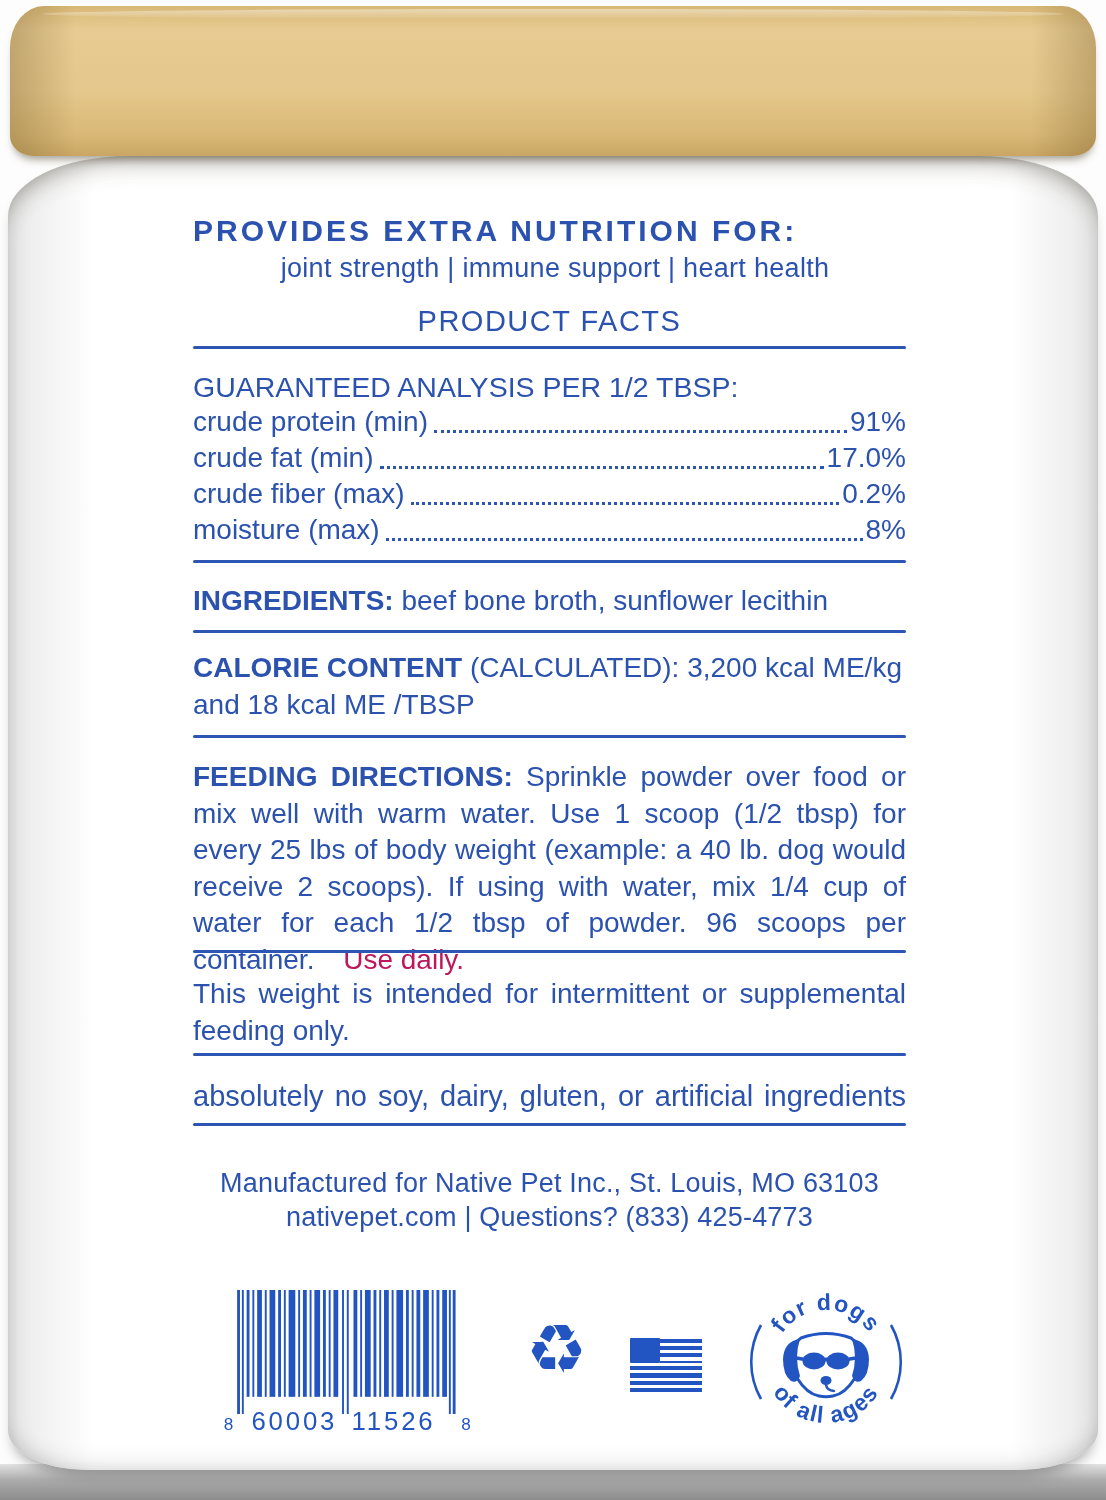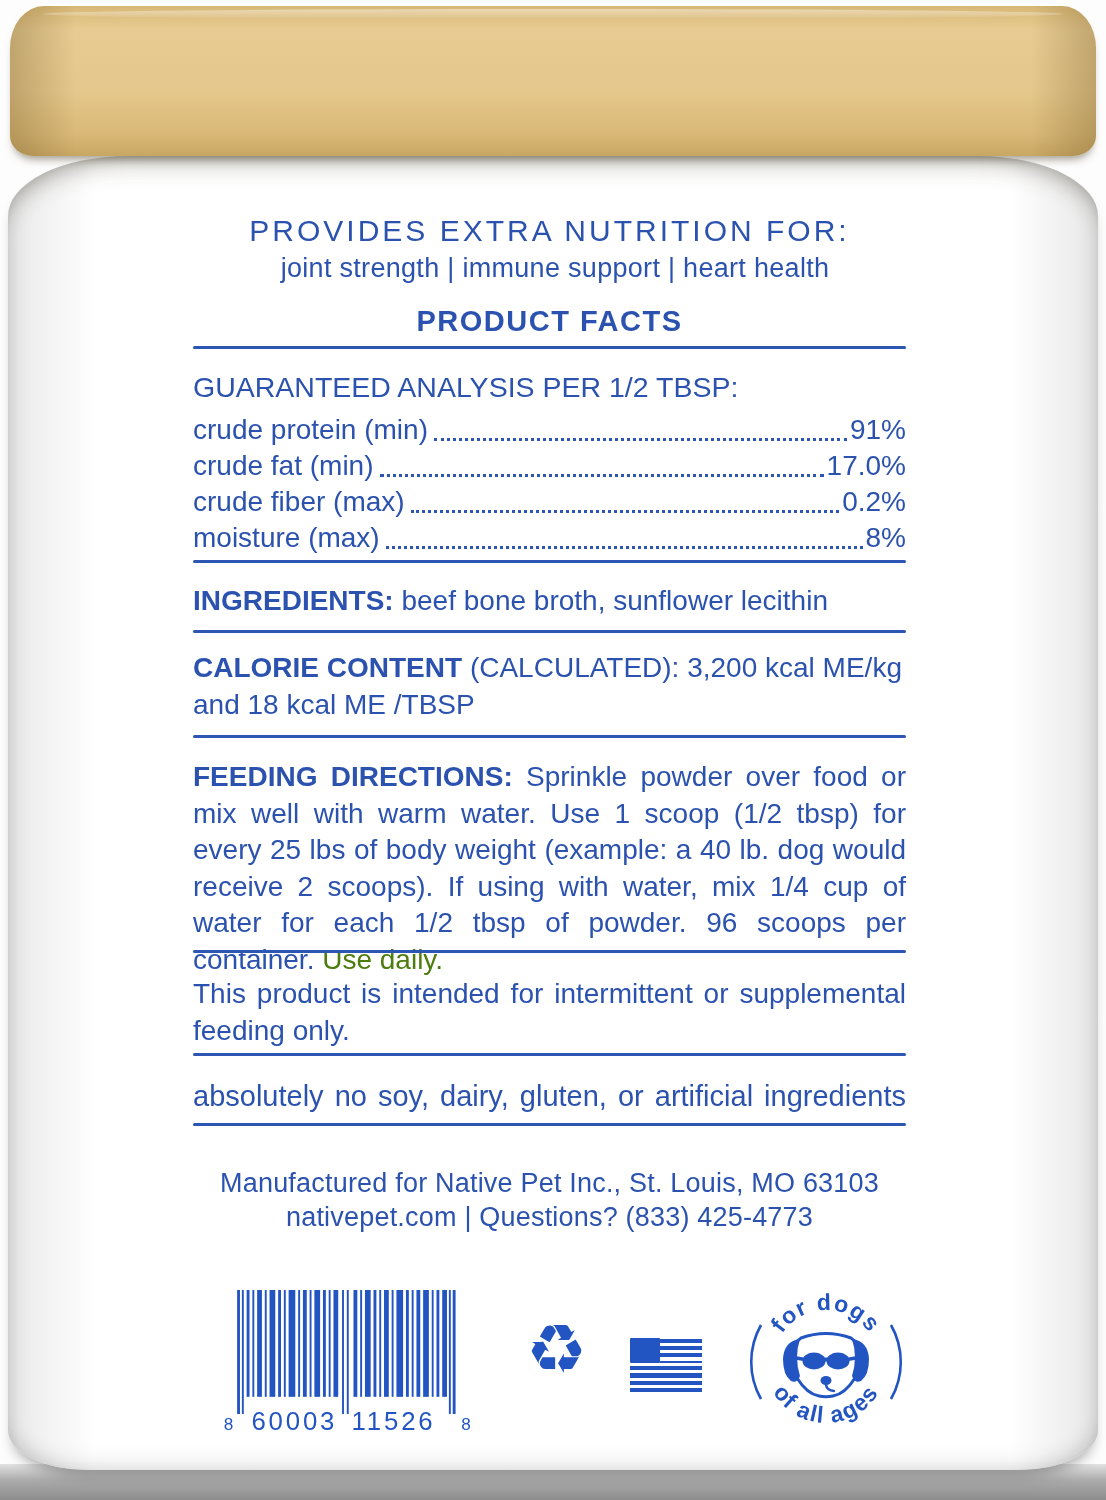--- a/index.html
+++ b/index.html
@@ -34,44 +34,44 @@
   .lid::before{
     content:"";position:absolute;inset:0;border-radius:inherit;
     background:linear-gradient(90deg,rgba(110,85,35,.32) 0%,rgba(110,85,35,0) 6%,rgba(110,85,35,0) 94%,rgba(110,85,35,.32) 100%);
   }
   .lid::after{
     content:"";position:absolute;left:3%;right:3%;top:3px;height:10px;border-radius:50%;
     background:linear-gradient(180deg,rgba(255,255,255,.45),rgba(255,255,255,0));
   }
   .label{position:absolute;left:193px;width:713px;top:0;color:#2b52ae;z-index:5;}
   .provides-heading{
-    position:absolute;top:214px;left:0;right:0;text-align:center;
-    font-size:30px;letter-spacing:3px;font-weight:400;white-space:nowrap;
+    position:absolute;top:214px;left:0;right:0;text-align:left;
+    font-size:30px;letter-spacing:3px;font-weight:700;white-space:nowrap;
   }
   .benefits{
     position:absolute;top:253px;left:11px;right:0;text-align:center;
     font-size:27px;letter-spacing:.3px;white-space:nowrap;
   }
   .pf-title{
     position:absolute;top:305px;left:0;right:0;text-align:center;
-    font-size:29px;font-weight:bold;letter-spacing:1.5px;
+    font-size:29px;font-weight:normal;letter-spacing:1.5px;
   }
   .rule{position:absolute;left:0;width:713px;height:3px;background:#2d55b3;border-radius:2px;}
   .ga-heading{position:absolute;top:371px;font-size:28.5px;white-space:nowrap;}
   .ga-heading b{font-weight:normal;}
-  .ga-rows{position:absolute;top:406px;left:0;right:0;font-size:28px;margin-top:8px;}
+  .ga-rows{position:absolute;top:406px;left:0;right:0;font-size:28px;}
   .ga-row{display:flex;align-items:baseline;height:36px;}
   .ga-dots{flex:1;border-bottom:3px dotted #2d55b3;align-self:flex-end;margin:0 3px 9px 6px;}
   .ga-value{white-space:nowrap;}
   .sect{position:absolute;left:0;right:0;font-size:28px;line-height:36px;}
   .sect b{font-weight:bold;}
   .ingredients{top:583px;}
   .calorie{top:649px;line-height:37px;}
   .feeding{top:759px;line-height:36.5px;text-align:justify;}
-  .tan{color:#4d7c0f;}
+  .tan{color:#be185d;margin-left:21px;}
   .intermittent{top:975px;line-height:37px;text-align:justify;}
   .free-from{top:1078px;font-size:29px;text-align:justify;text-align-last:justify;white-space:nowrap;}
   .manufacturer{top:1166px;text-align:center;font-size:27px;line-height:34px;letter-spacing:.2px;}
   .barcode-wrap{position:absolute;left:214px;top:1290px;z-index:5;}
   .recycle{
     position:absolute;left:526px;top:1316px;z-index:5;
     font-family:"DejaVu Sans",sans-serif;font-size:68px;line-height:68px;color:#2355c2;
   }
   .flag{position:absolute;left:630px;top:1338px;width:72px;height:54px;z-index:5;}
   .flag .canton{position:absolute;left:0;top:0;width:30px;height:25px;background:#2355c2;border-radius:1px;}
@@ -142,21 +142,21 @@
   <div class="rule" style="top:735px"></div>
 
   <div class="sect feeding">
     <b>FEEDING DIRECTIONS:</b>
     <span>Sprinkle powder over food or mix well with warm water. Use 1 scoop (1/2 tbsp) for every 25 lbs of body weight (example: a 40 lb. dog would receive 2 scoops). If using with water, mix 1/4 cup of water for each 1/2 tbsp of powder. 96 scoops per container.</span>
     <span class="tan">Use daily.</span>
   </div>
 
   <div class="rule" style="top:950px"></div>
 
-  <div class="sect intermittent">This product is intended for intermittent or supplemental feeding only.</div>
+  <div class="sect intermittent">This weight is intended for intermittent or supplemental feeding only.</div>
 
   <div class="rule" style="top:1053px"></div>
 
   <div class="sect free-from">absolutely no soy, dairy, gluten, or artificial ingredients</div>
 
   <div class="rule" style="top:1123px"></div>
 
   <div class="sect manufacturer">
     <div>Manufactured for Native Pet Inc., St. Louis, MO 63103</div>
     <div>nativepet.com | Questions? (833) 425-4773</div>

